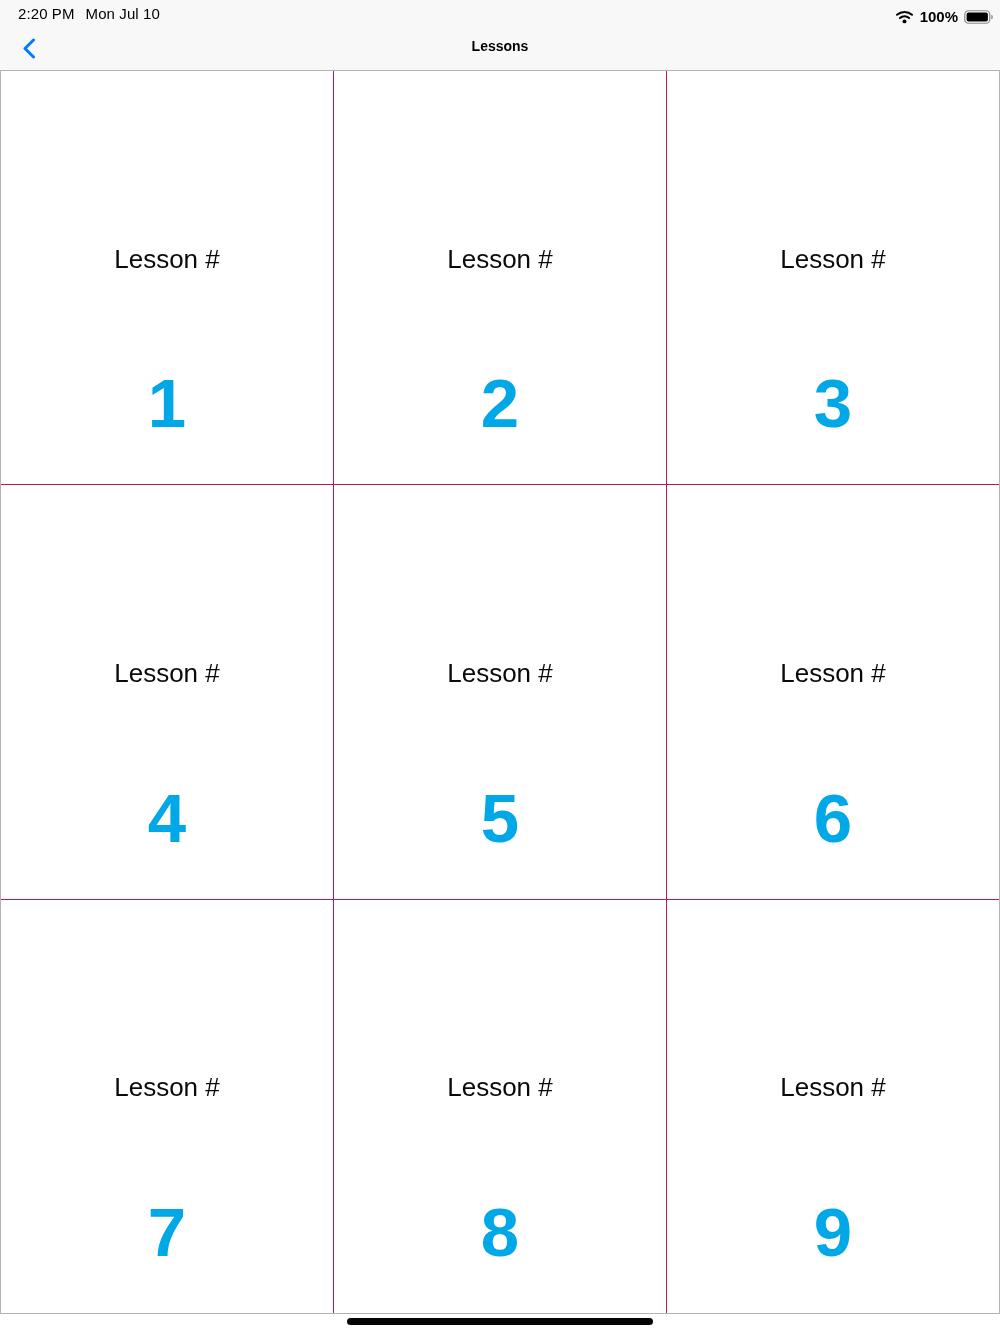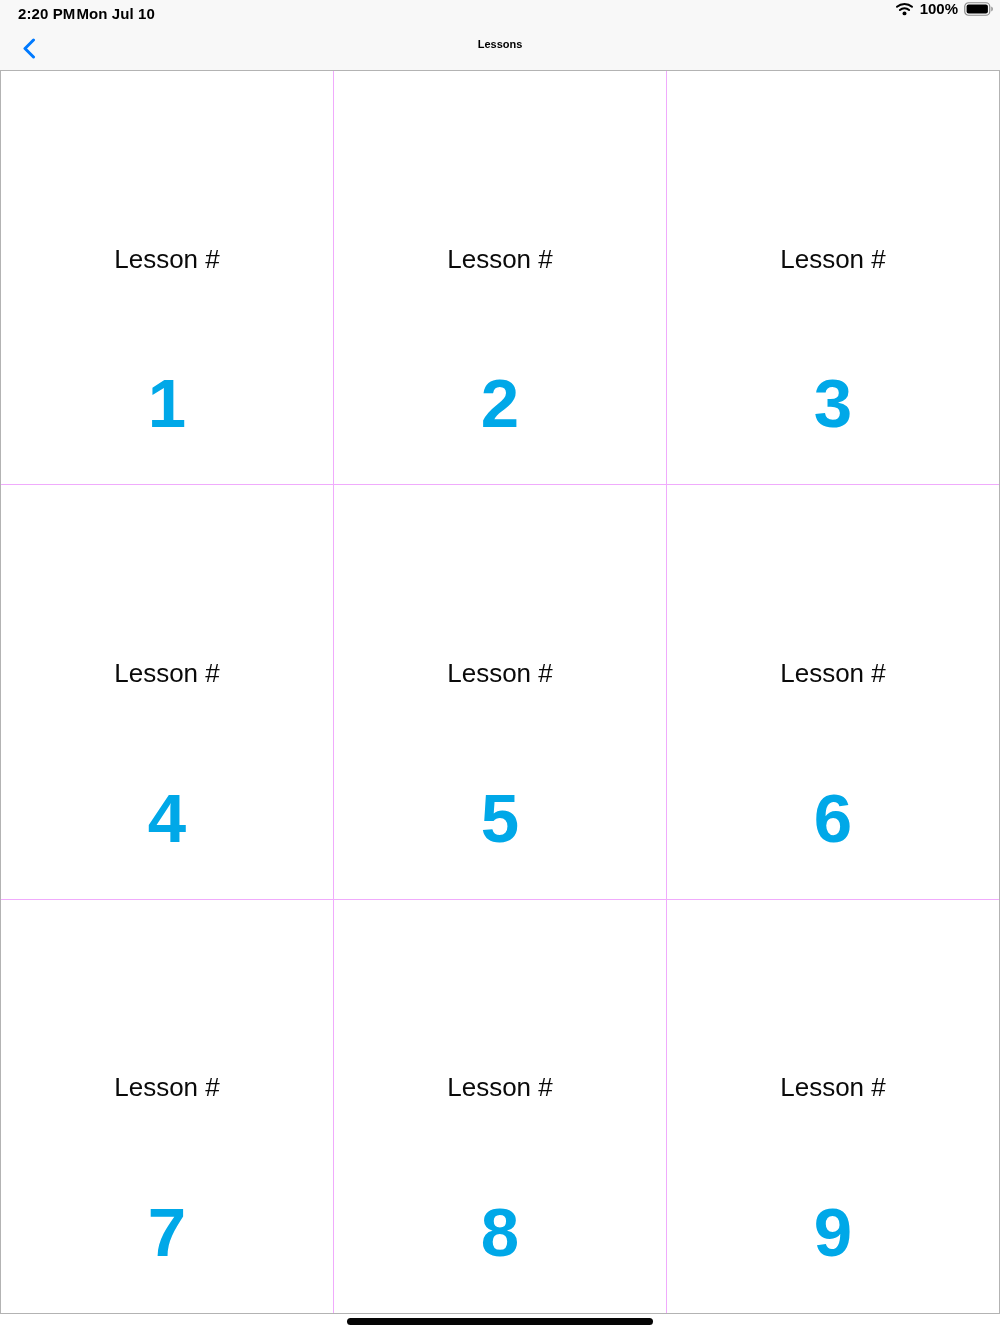--- a/index.html
+++ b/index.html
@@ -22,29 +22,29 @@
     top: 0; left: 0;
     width: 1000px;
     height: 70px;
     background: #f8f8f8;
   }
   .status-left {
     position: absolute;
     left: 18px;
     top: 5px;
     display: flex;
-    gap: 1px;
+    gap: 11px;
     font-size: 15px;
-    font-weight: 700;
+    font-weight: 400;
     letter-spacing: 0.1px;
   }
   .status-right {
     position: absolute;
     right: 6px;
-    top: 0;
+    top: 8px;
     display: flex;
     align-items: center;
     gap: 6px;
     font-size: 15px;
     font-weight: 600;
   }
   .status-right svg { display: block; }
 
   .back-btn {
     position: absolute;
@@ -56,34 +56,34 @@
     background: none;
     border: none;
     padding: 0;
   }
   .nav-title {
     position: absolute;
     top: 38px;
     left: 0;
     width: 100%;
     text-align: center;
-    font-size: 11px;
+    font-size: 14px;
     font-weight: 700;
   }
 
   
   .grid {
     position: absolute;
     top: 70px;
     left: 0;
     width: 1000px;
     height: 1244px;
     box-sizing: border-box;
     border: 1px solid #b3b3b3;
-    background: #f0abfc;
+    background: #be185d;
     display: grid;
     grid-template-columns: repeat(3, 1fr);
     grid-template-rows: repeat(3, 1fr);
     gap: 1px;
   }
   .cell {
     background: #ffffff;
     position: relative;
     cursor: pointer;
   }

